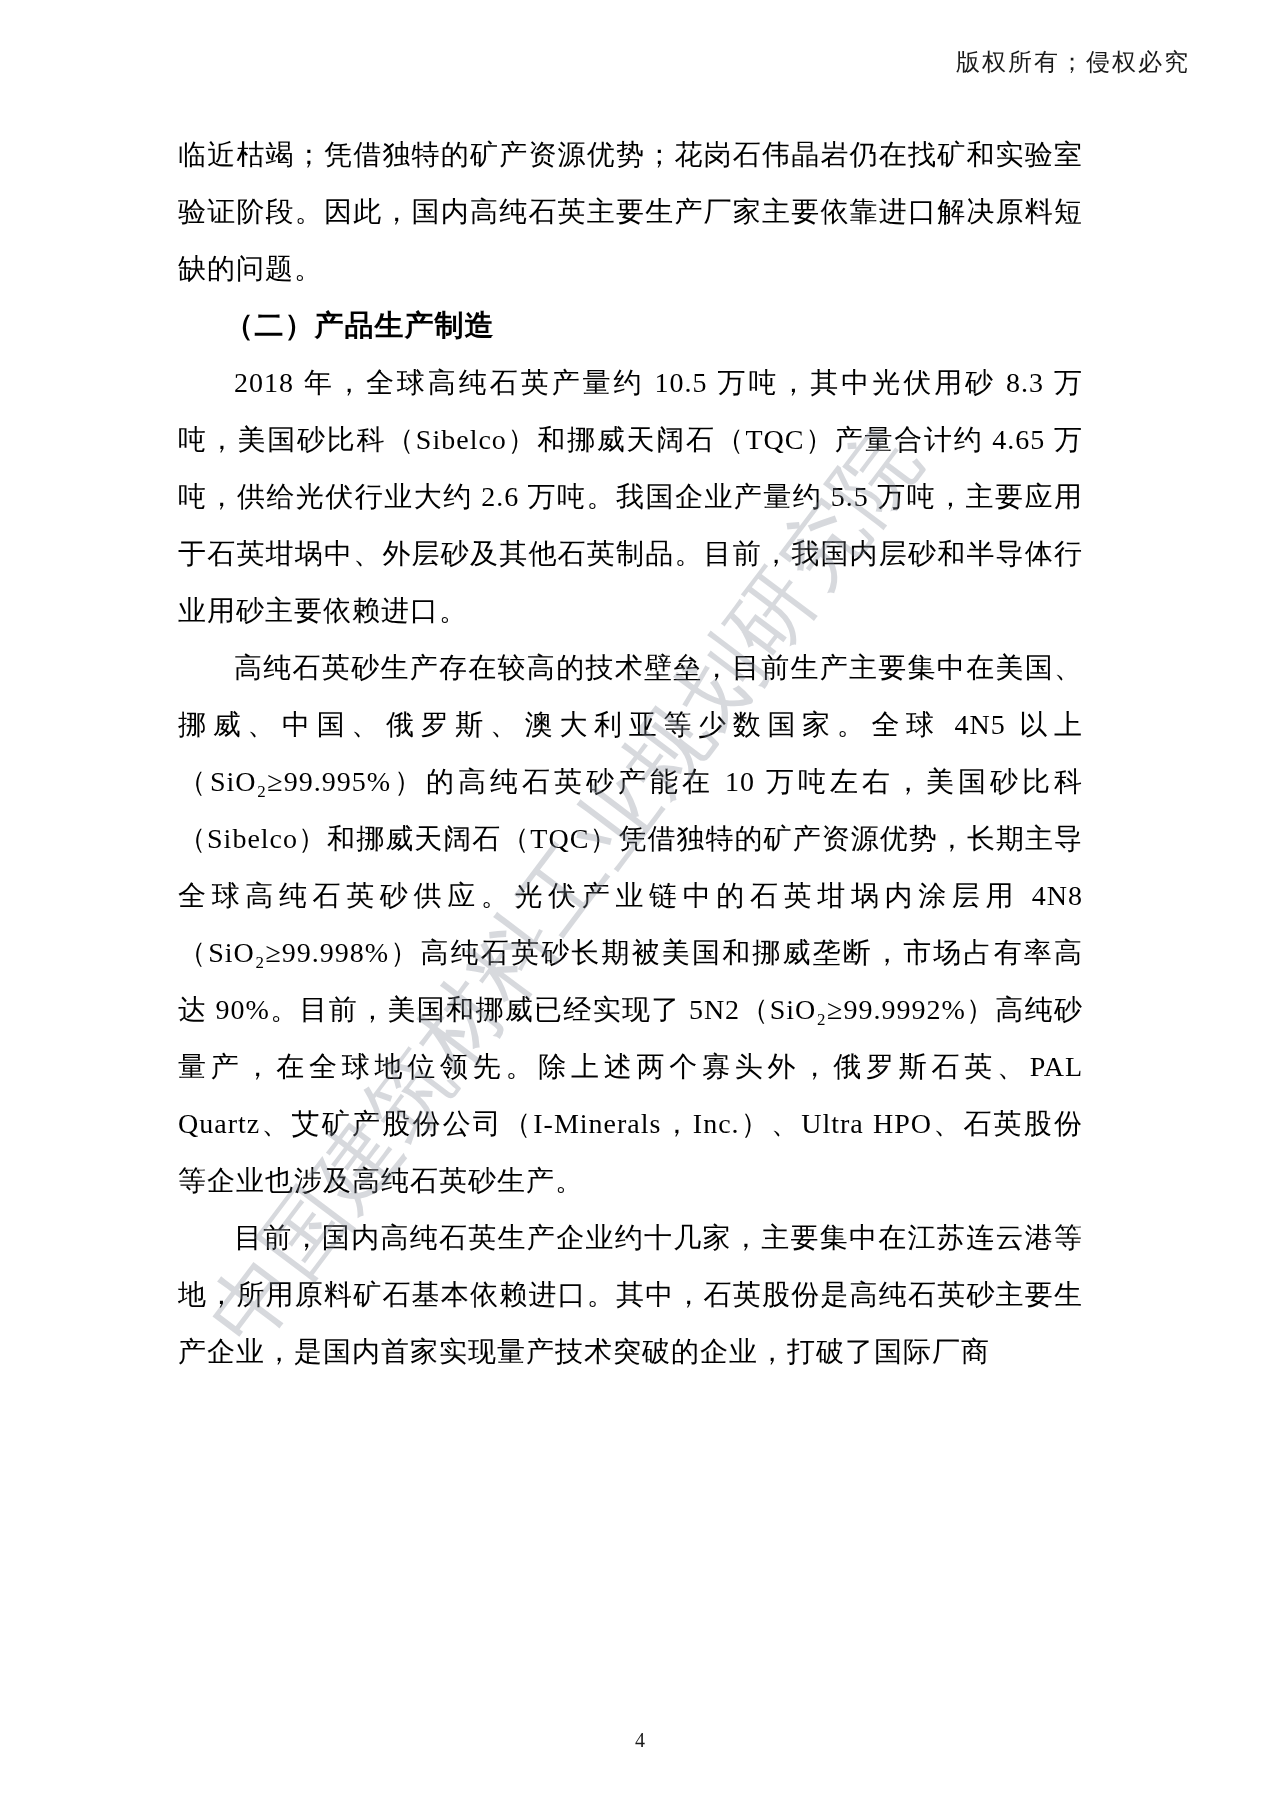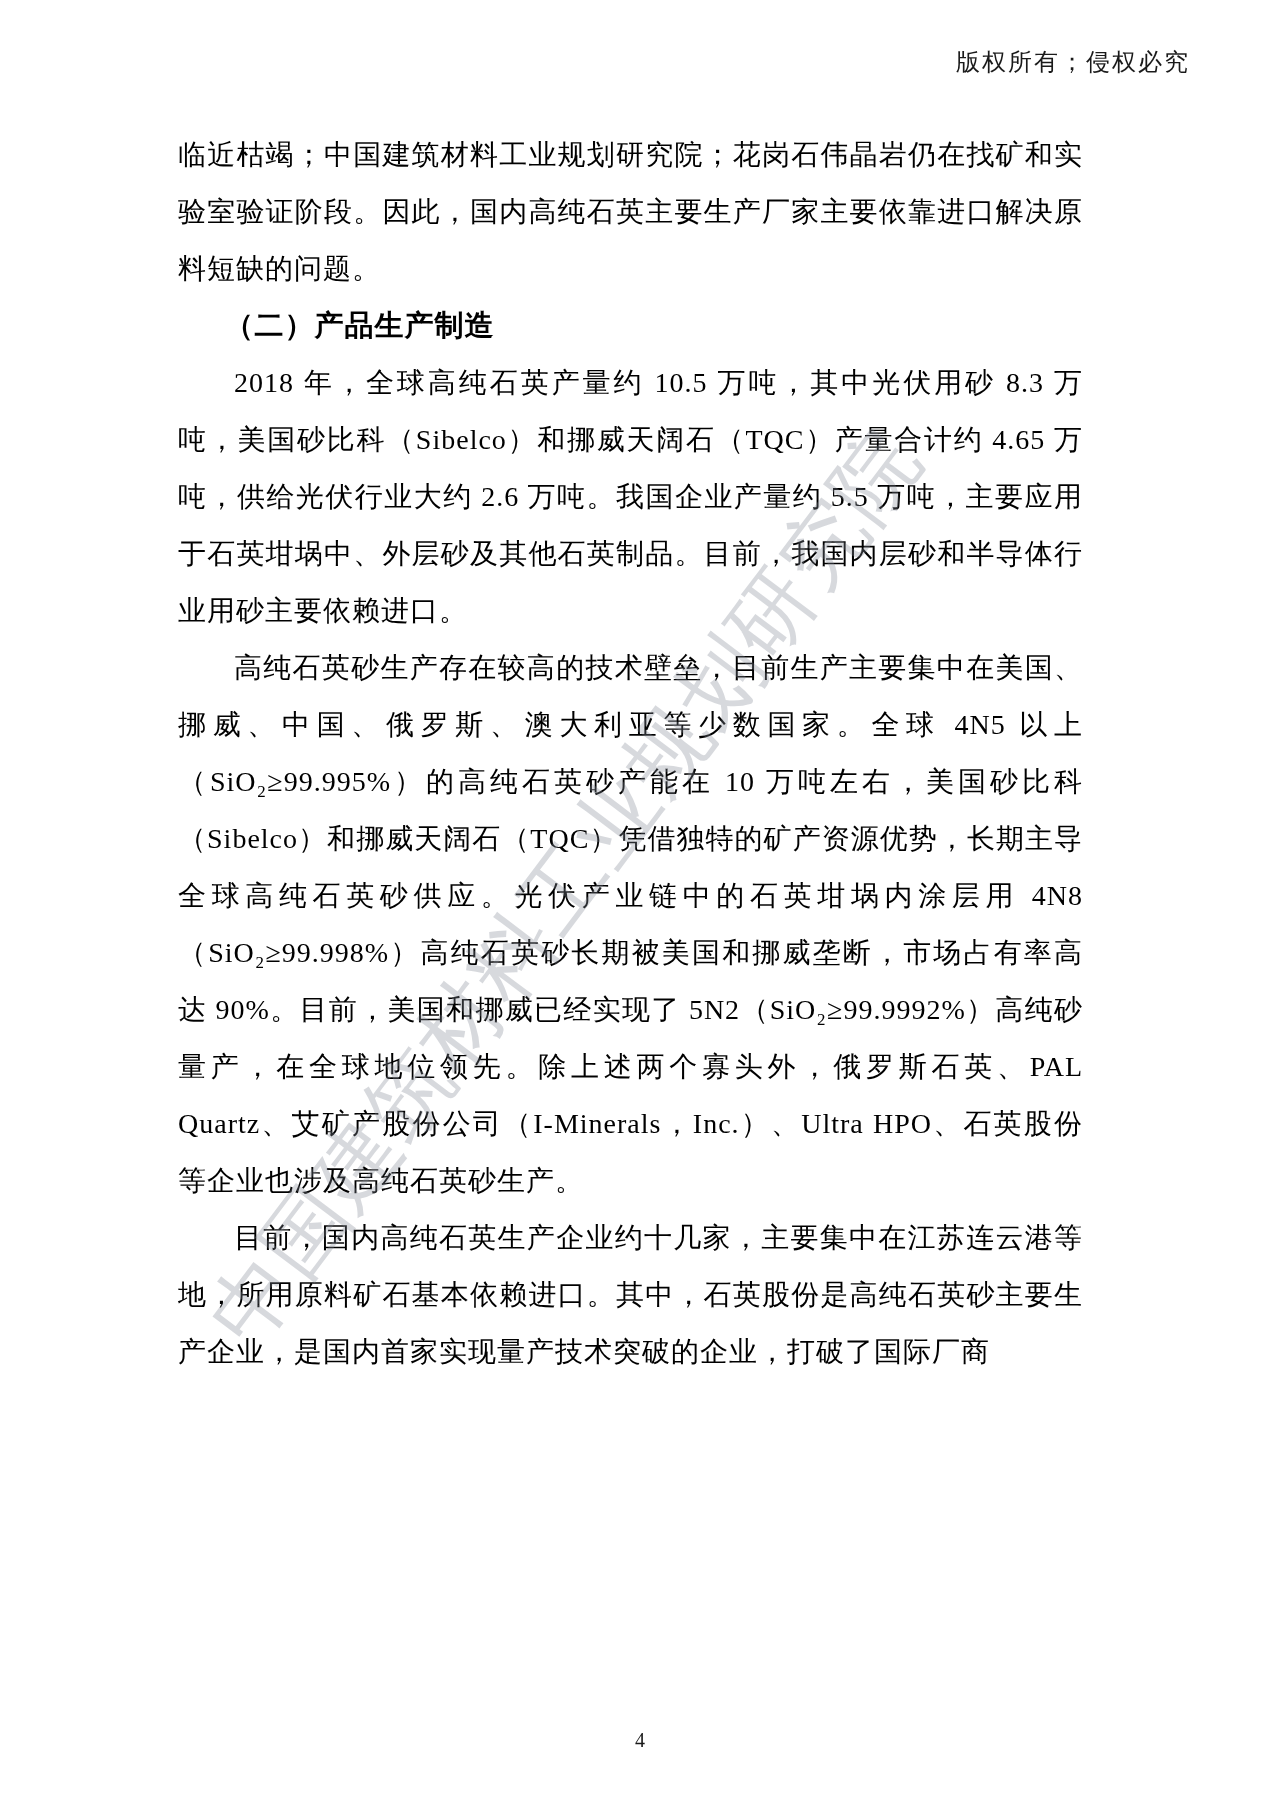--- a/index.html
+++ b/index.html
@@ -78,21 +78,21 @@
 </head>
 <body>
 
 <div class="page">
 
   <div class="copyright">版权所有；侵权必究</div>
 
   <div class="watermark">中国建筑材料工业规划研究院</div>
 
   <div class="content">
-    <p>临近枯竭；中国建筑材料工业规划研究院；花岗石伟晶岩仍在找矿和实验室验证阶段。因此，国内高纯石英主要生产厂家主要依靠进口解决原料短缺的问题。</p>
+    <p>临近枯竭；凭借独特的矿产资源优势；花岗石伟晶岩仍在找矿和实验室验证阶段。因此，国内高纯石英主要生产厂家主要依靠进口解决原料短缺的问题。</p>
     <h3 class="section-heading">（二）产品生产制造</h3>
     <p class="para-indent">2018 年，全球高纯石英产量约 10.5 万吨，其中光伏用砂 8.3 万吨，美国砂比科（Sibelco）和挪威天阔石（TQC）产量合计约 4.65 万吨，供给光伏行业大约 2.6 万吨。我国企业产量约 5.5 万吨，主要应用于石英坩埚中、外层砂及其他石英制品。目前，我国内层砂和半导体行业用砂主要依赖进口。</p>
     <p class="para-indent">高纯石英砂生产存在较高的技术壁垒，目前生产主要集中在美国、挪威、中国、俄罗斯、澳大利亚等少数国家。全球 4N5 以上（SiO₂≥99.995%）的高纯石英砂产能在 10 万吨左右，美国砂比科（Sibelco）和挪威天阔石（TQC）凭借独特的矿产资源优势，长期主导全球高纯石英砂供应。光伏产业链中的石英坩埚内涂层用 4N8（SiO₂≥99.998%）高纯石英砂长期被美国和挪威垄断，市场占有率高达 90%。目前，美国和挪威已经实现了 5N2（SiO₂≥99.9992%）高纯砂量产，在全球地位领先。除上述两个寡头外，俄罗斯石英、PAL Quartz、艾矿产股份公司（I-Minerals，Inc.）、Ultra HPO、石英股份等企业也涉及高纯石英砂生产。</p>
     <p class="para-indent">目前，国内高纯石英生产企业约十几家，主要集中在江苏连云港等地，所用原料矿石基本依赖进口。其中，石英股份是高纯石英砂主要生产企业，是国内首家实现量产技术突破的企业，打破了国际厂商</p>
   </div>
 
   <div class="page-number">4</div>
 
 </div>
 

